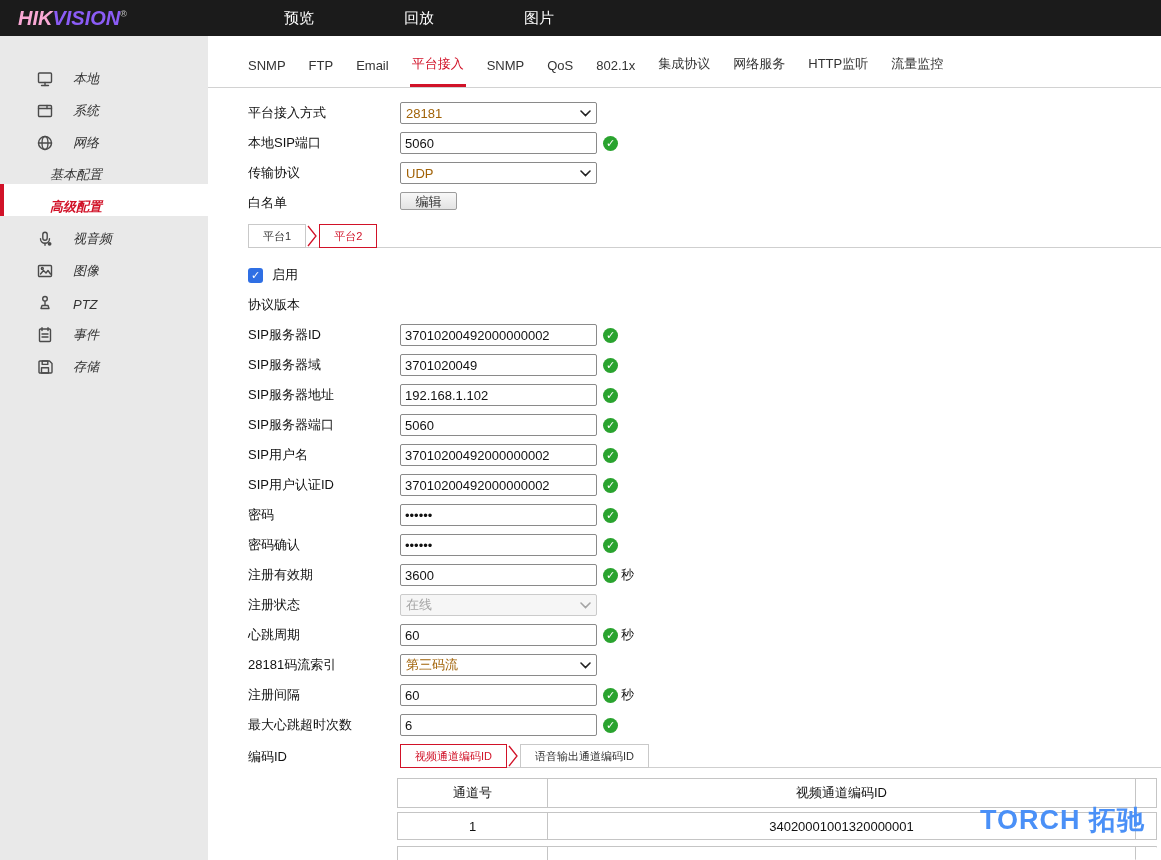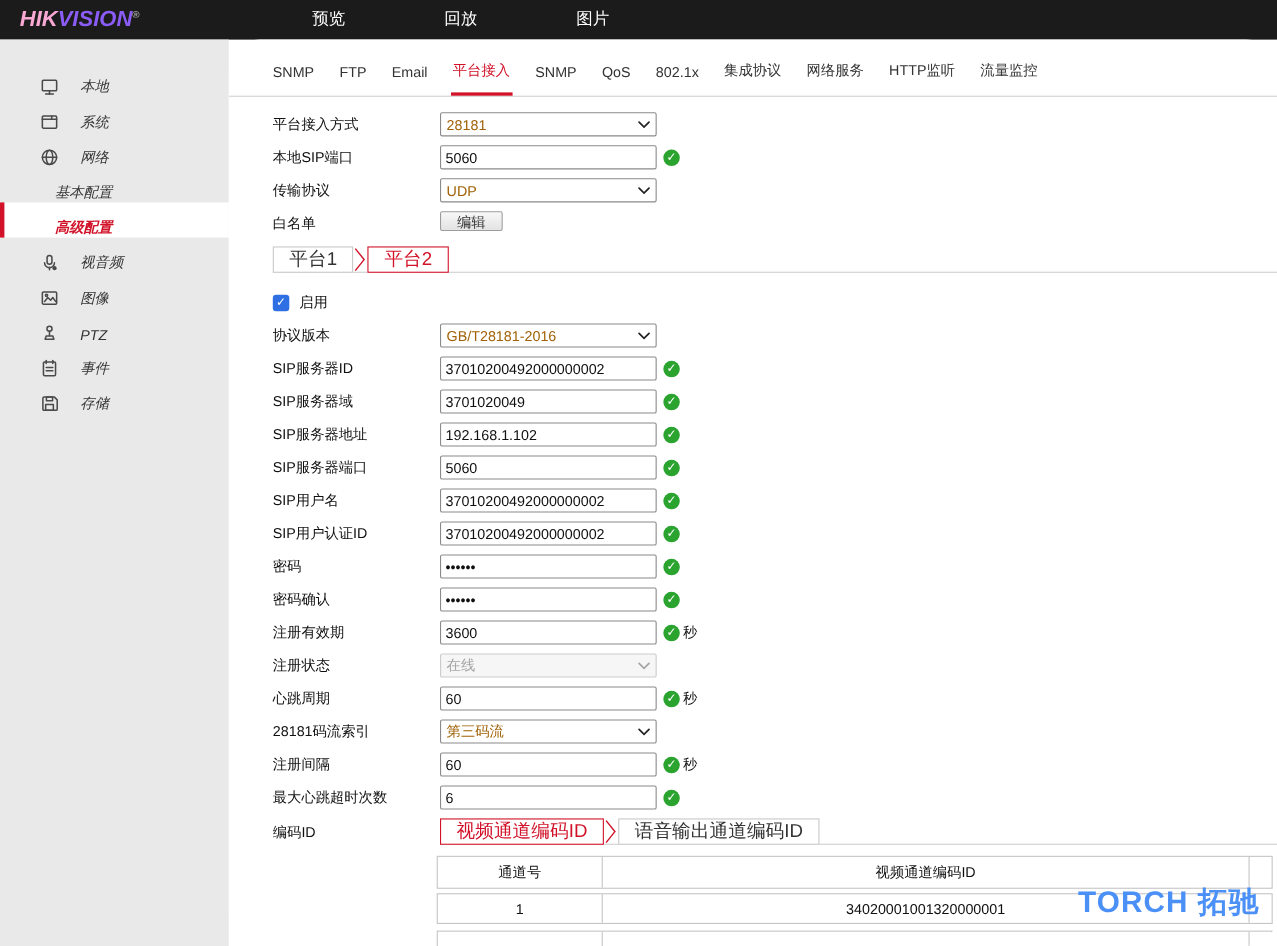--- a/index.html
+++ b/index.html
@@ -61,21 +61,21 @@
             font-size:11px; line-height:15px; text-align:center; font-weight:bold;
             margin-left:6px; flex-shrink:0; }
   .suffix { font-size:13px; color:#111; margin-left:3px; }
 
   
   .ptabstrip { position:absolute; left:40px; top:187px; width:913px; height:25px;
                border-bottom:1px solid #cfcfcf; display:flex; align-items:flex-end; }
   .enc-label { position:absolute; left:40px; top:712px; font-size:13px; color:#111; }
   .enc-tabs { position:absolute; left:192px; top:707px; width:761px; height:25px;
               border-bottom:1px solid #cfcfcf; display:flex; align-items:flex-end; }
-  .ptab { height:24px; line-height:22px; padding:0 14px; font-size:17px; background:#fff;
+  .ptab { height:24px; line-height:22px; padding:0 14px; font-size:11px; background:#fff;
           margin-bottom:-1px; cursor:pointer; white-space:nowrap; }
   .ptab.plain { border:1px solid #c9c9c9; color:#333; }
   .ptab.sel { border:1px solid #d11228; color:#d11228; }
   .chevdiv { margin:0 1px -1px 1px; }
 
   .enable-row { position:absolute; left:40px; top:230px; display:flex; align-items:center; }
   .cbx { width:15px; height:15px; background:#2f6fe4; border-radius:3px; color:#fff;
          font-size:11px; line-height:15px; text-align:center; margin-right:9px; cursor:pointer; }
   .enable-row .elabel { font-size:13px; color:#111; }
 
@@ -257,28 +257,20 @@
     </div>
 
   <div class="enable-row">
     <span class="cbx">✓</span>
     <span class="elabel">启用</span>
   </div>
 
   <div class="formwrap" id="form2">
       <div class="frow">
         <span class="flabel">协议版本</span>
-        <span class="ctl">
-          <div class="selectbox">
-            <span>GB/T28181-2016</span>
-            <svg class="caret" width="11" height="7" viewBox="0 0 11 7">
-              <polyline points="1,1 5.5,5.5 10,1" fill="none" stroke="#222" stroke-width="1.6" stroke-linecap="round"></polyline>
-            </svg>
-          </div>
-        </span>
       </div>
       <div class="frow">
         <span class="flabel">SIP服务器ID</span>
         <span class="ctl"><input class="textinput" type="text" value="37010200492000000002" style=""></span>
         <span class="okicon">✓</span>
       </div>
       <div class="frow">
         <span class="flabel">SIP服务器域</span>
         <span class="ctl"><input class="textinput" type="text" value="3701020049" style=""></span>
         <span class="okicon">✓</span>

